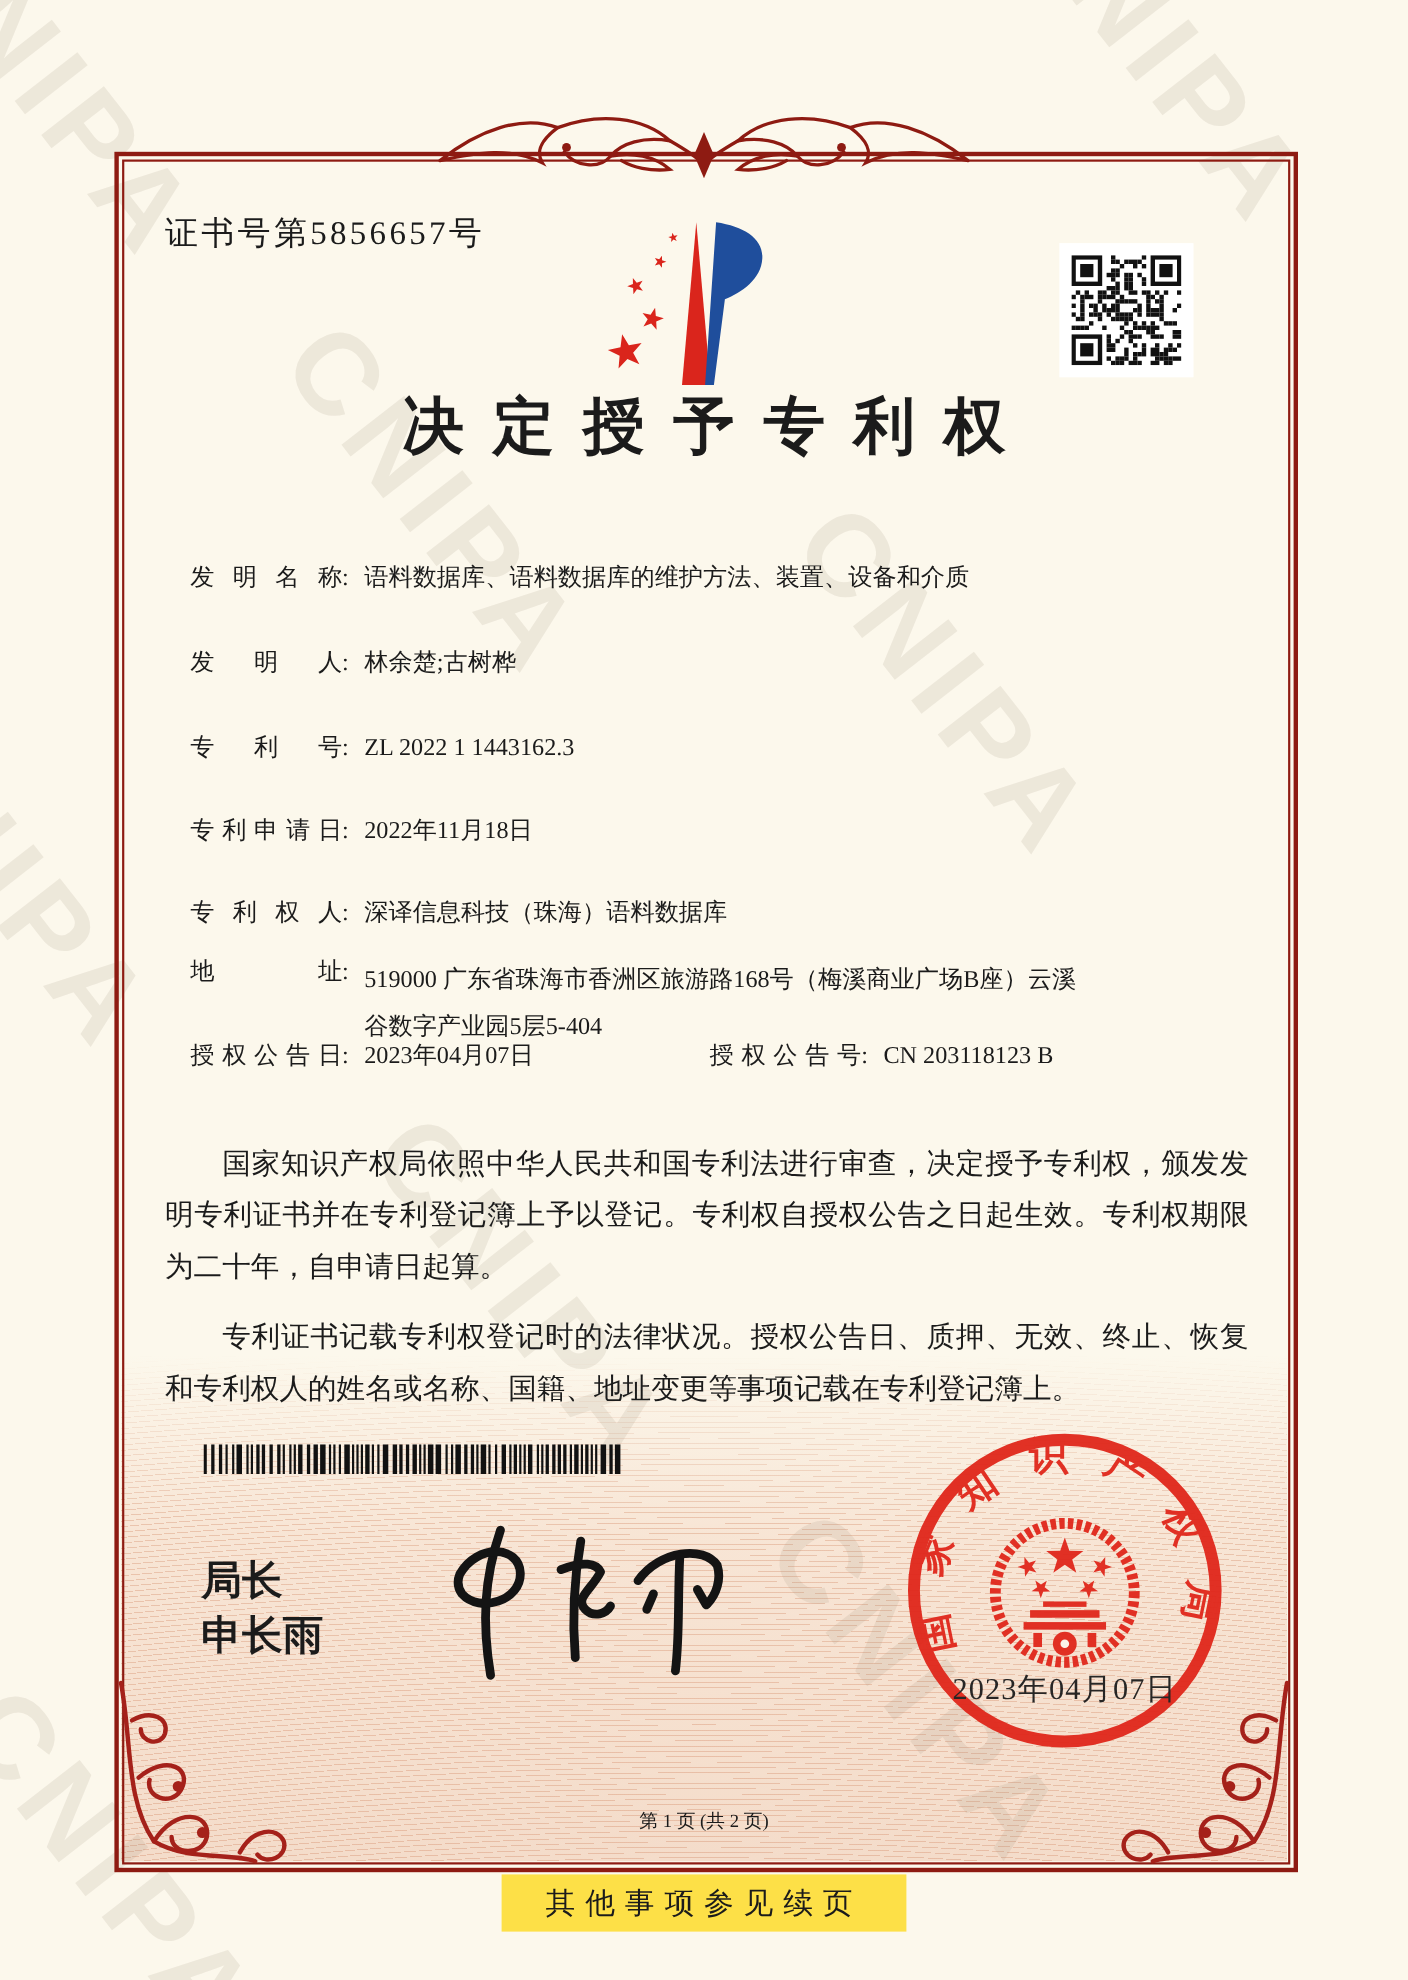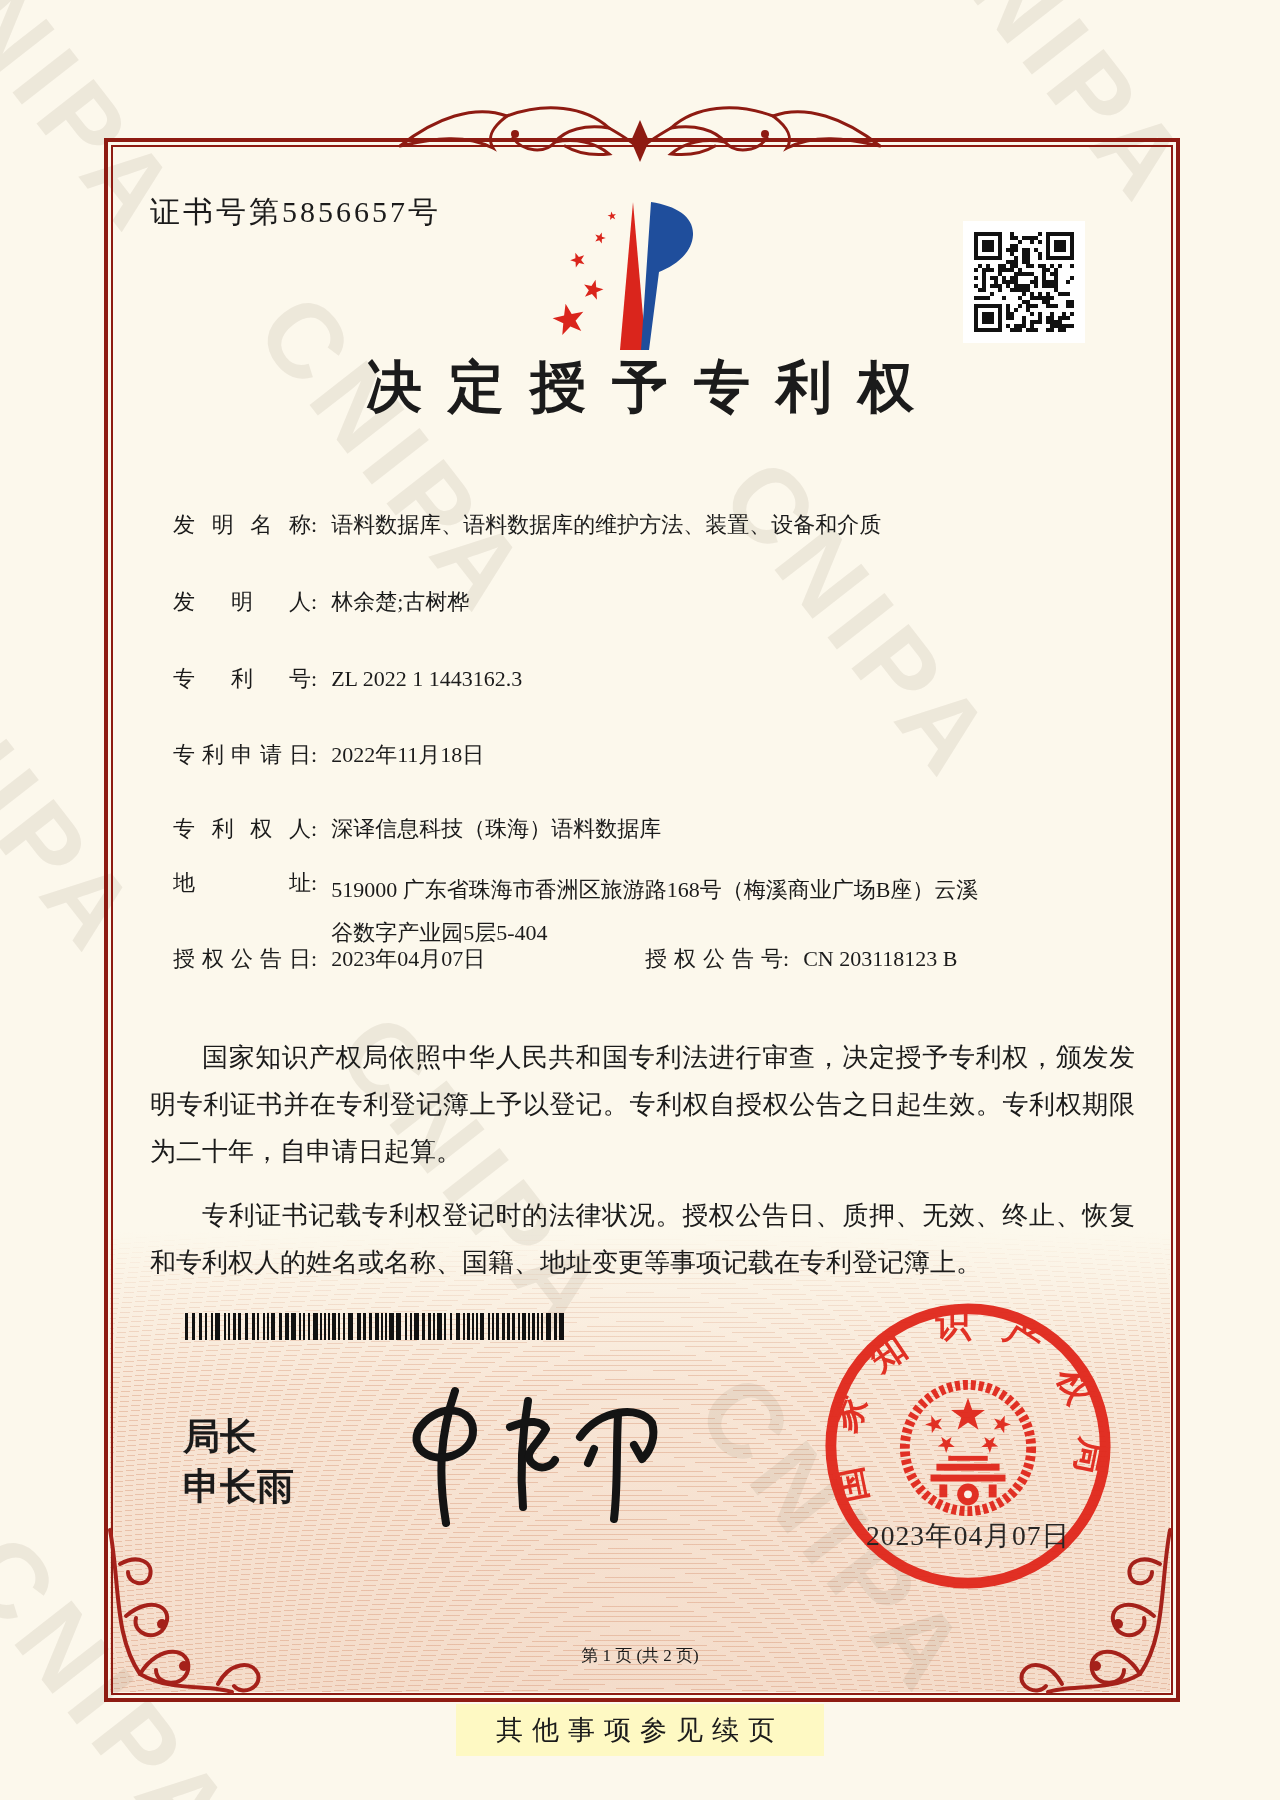--- a/index.html
+++ b/index.html
@@ -47,21 +47,21 @@
   .paras p{margin:0 0 17px;text-indent:2em;}
 
   .barcode{position:absolute;left:185px;top:1313px;z-index:5;line-height:0;}
   .officer{position:absolute;left:183px;top:1412px;z-index:5;
       font-family:"Liberation Sans",sans-serif;font-size:37px;font-weight:600;line-height:50px;}
   .signature{position:absolute;left:360px;top:1375px;z-index:5;}
   .seal{position:absolute;left:820px;top:1298px;z-index:6;opacity:.95;}
 
   .pageno{position:absolute;left:0;top:1644px;width:1280px;text-align:center;font-size:17px;z-index:5;}
   .note{position:absolute;left:0;top:1704px;width:1280px;text-align:center;z-index:5;}
-  .note span{display:inline-block;background:#fef9c3;padding:8px 40px;font-size:27px;letter-spacing:9px;}
+  .note span{display:inline-block;background:#fde047;padding:8px 40px;font-size:27px;letter-spacing:9px;}
 </style>
 </head>
 <body>
 
 <div class="page">
 
   <div class="wm" style="left:-140px;top:15px">CNIPA</div>
   <div class="wm" style="left:870px;top:-15px">CNIPA</div>
   <div class="wm" style="left:210px;top:395px">CNIPA</div>
   <div class="wm" style="left:675px;top:560px">CNIPA</div>

